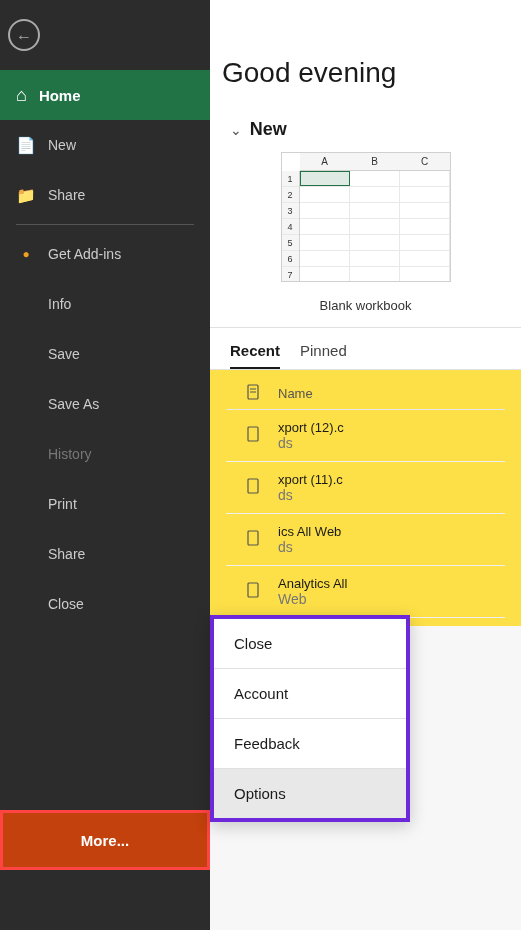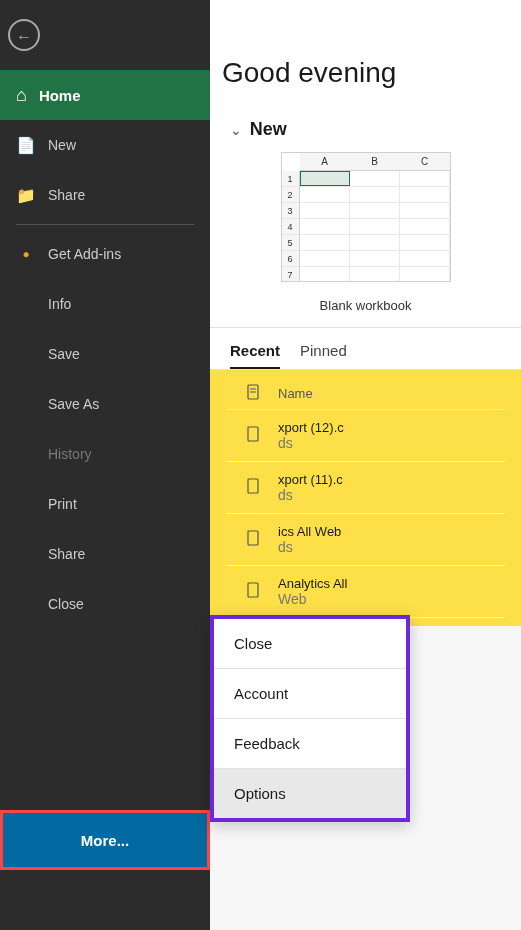--- a/index.html
+++ b/index.html
@@ -100,21 +100,21 @@
     .sidebar-item.disabled .item-label {
       color: #777;
     }
 
     .sidebar-more {
       position: absolute;
       bottom: 60px;
       left: 0;
       width: 210px;
       height: 60px;
-      background: #0369a1;
+      background: #c2410c;
       display: flex;
       align-items: center;
       justify-content: center;
       border: 3px solid #ff4444;
       cursor: pointer;
     }
 
     .sidebar-more .more-label {
       color: white;
       font-size: 15px;

